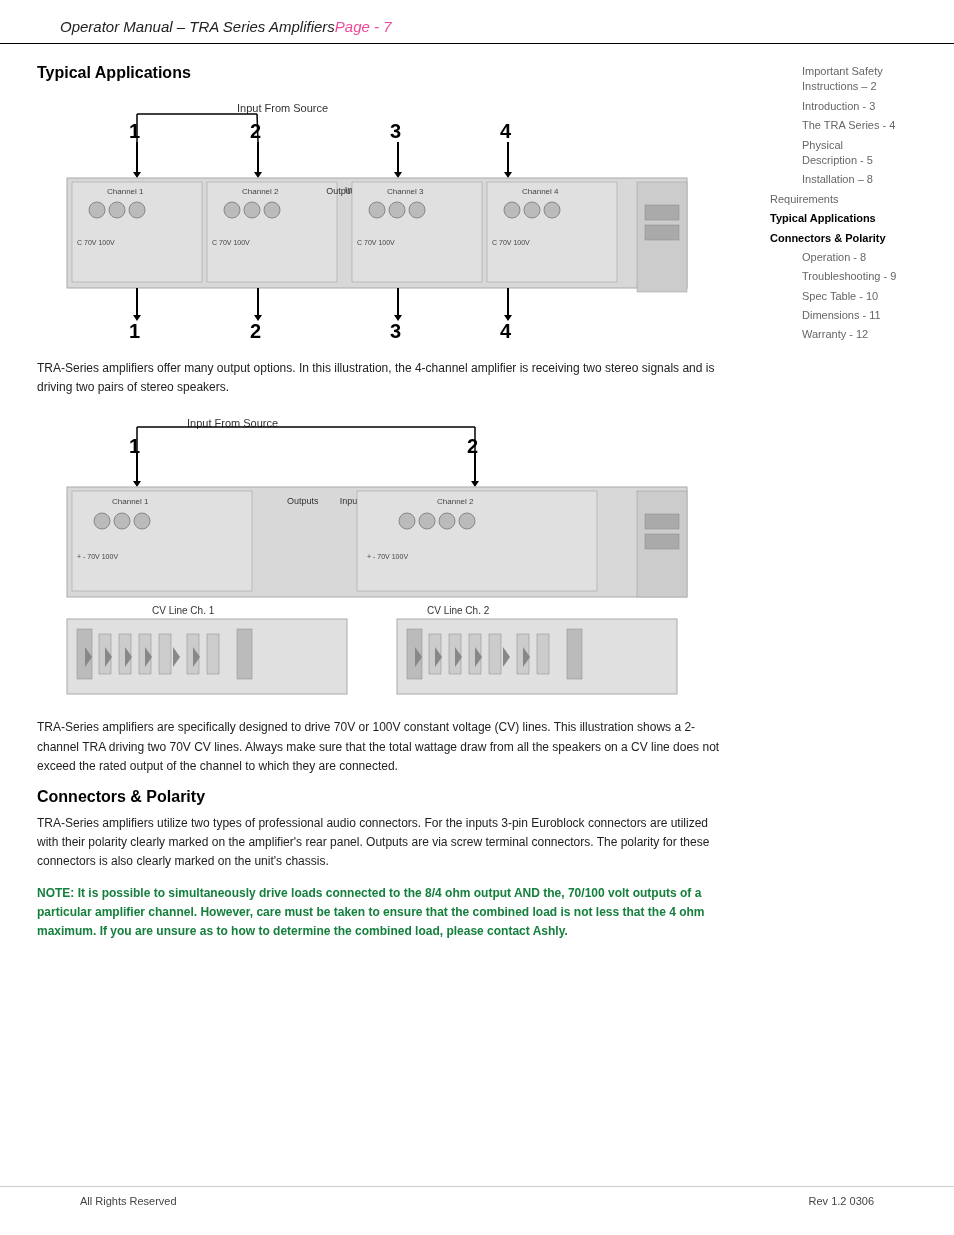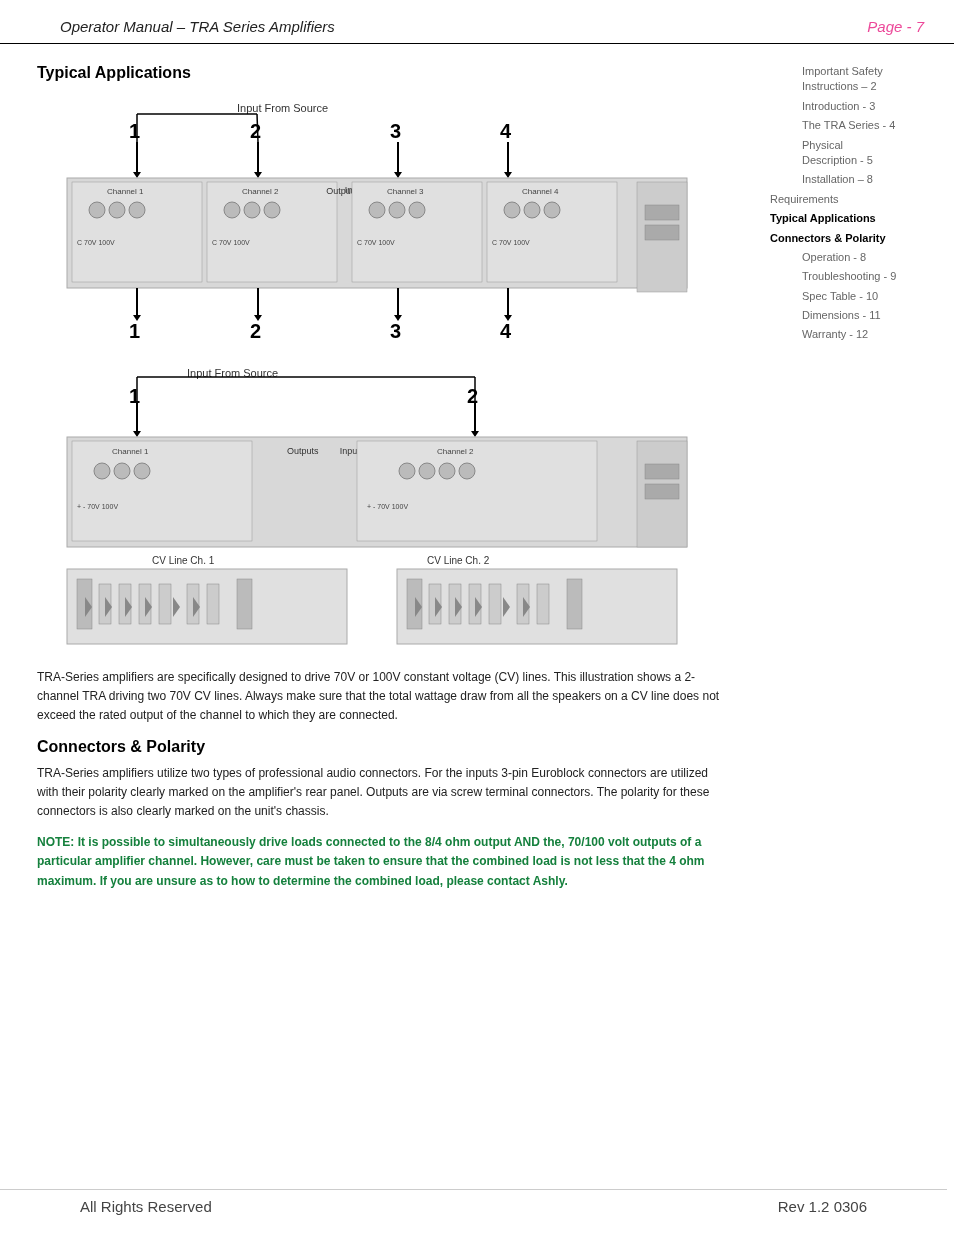--- a/index.html
+++ b/index.html
@@ -7,21 +7,20 @@
       font-family: Arial, sans-serif;
       background: #fff;
       width: 954px;
       min-height: 1235px;
       position: relative;
     }
 
     
     .header {
       display: flex;
-      justify-content: space-between;
       align-items: flex-end;
       padding: 18px 30px 8px 60px;
       border-bottom: 1.5px solid #000;
       margin-bottom: 10px;
     }
     .header-title {
       font-size: 15px;
       font-style: italic;
       color: #222;
     }
@@ -85,25 +84,25 @@
       color: #15803d;
       line-height: 1.6;
       margin-bottom: 12px;
     }
 
     
     .footer {
       position: absolute;
       bottom: 20px;
       left: 0;
-      right: 7px;
+      right: 0;
       display: flex;
       justify-content: space-between;
-      padding: 0 80px;
-      font-size: 15px;
+      padding: 8px 80px;
+      font-size: 11px;
       color: #444;
       border-top: 1px solid #ccc;
       padding-top: 8px;
     }
 
     
     .diagram-svg-container {
       position: relative;
       margin: 5px 0;
     }
@@ -199,20 +198,21 @@
           <line x1="471" y1="198" x2="471" y2="228" stroke="#000" stroke-width="2"></line>
           <polygon points="467,225 475,225 471,231" fill="#000"></polygon>
 
           <text x="92" y="248" font-size="20" font-weight="bold" fill="#000">1</text>
           <text x="213" y="248" font-size="20" font-weight="bold" fill="#000">2</text>
           <text x="353" y="248" font-size="20" font-weight="bold" fill="#000">3</text>
           <text x="463" y="248" font-size="20" font-weight="bold" fill="#000">4</text>
         </svg>
       </div>
 
+      <p class="para">TRA-Series amplifiers offer many output options. In this illustration, the 4-channel amplifier is receiving two stereo signals and is driving two pairs of stereo speakers.</p>
 
       <div class="diagram-svg-container">
         <svg width="680" height="300">
 
           <text x="150" y="18" font-size="11" fill="#333">Input From Source</text>
 
           <text x="92" y="44" font-size="20" font-weight="bold" fill="#000">1</text>
           <line x1="168" y1="18" x2="100" y2="18" stroke="#000" stroke-width="1.5"></line>
           <line x1="100" y1="18" x2="100" y2="44" stroke="#000" stroke-width="1.5"></line>
           <line x1="100" y1="44" x2="100" y2="75" stroke="#000" stroke-width="2"></line>

